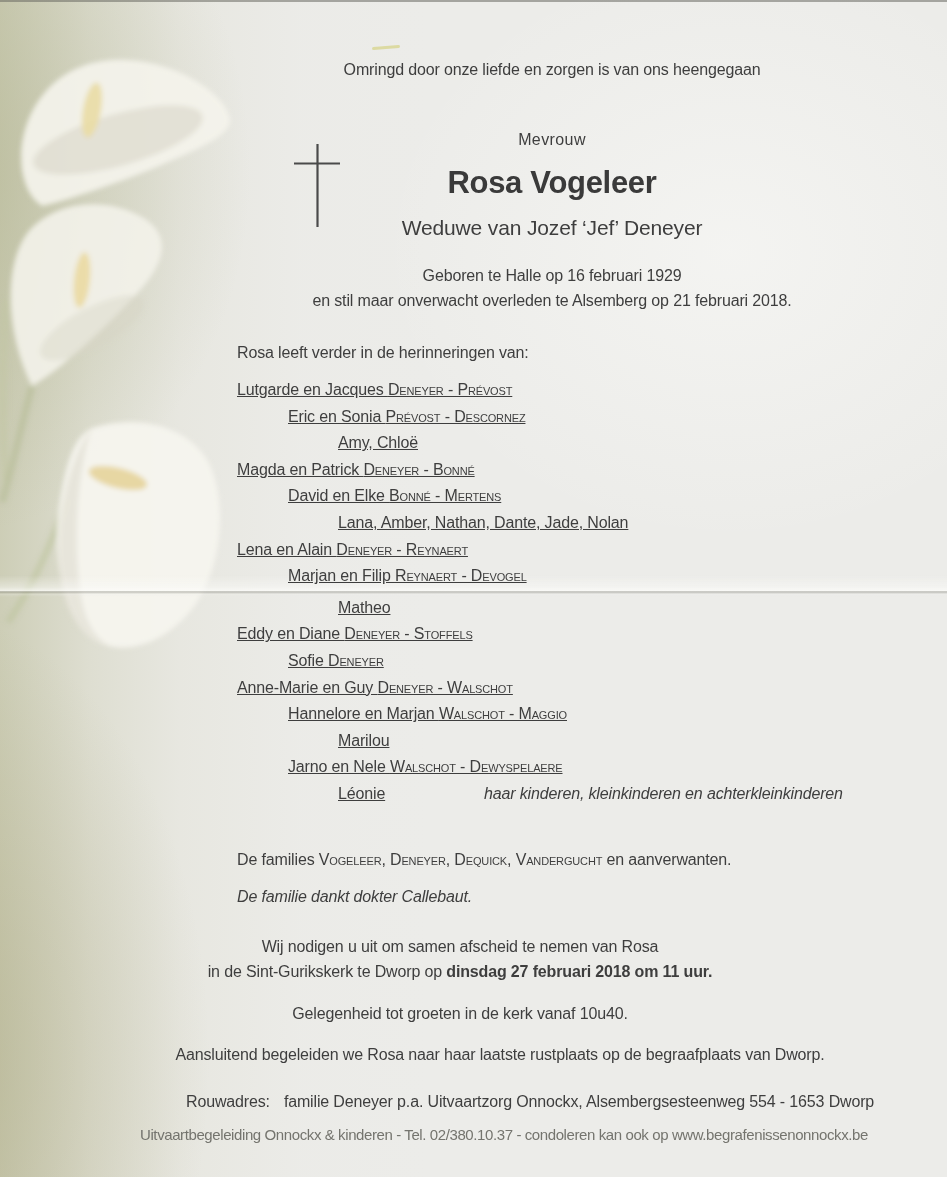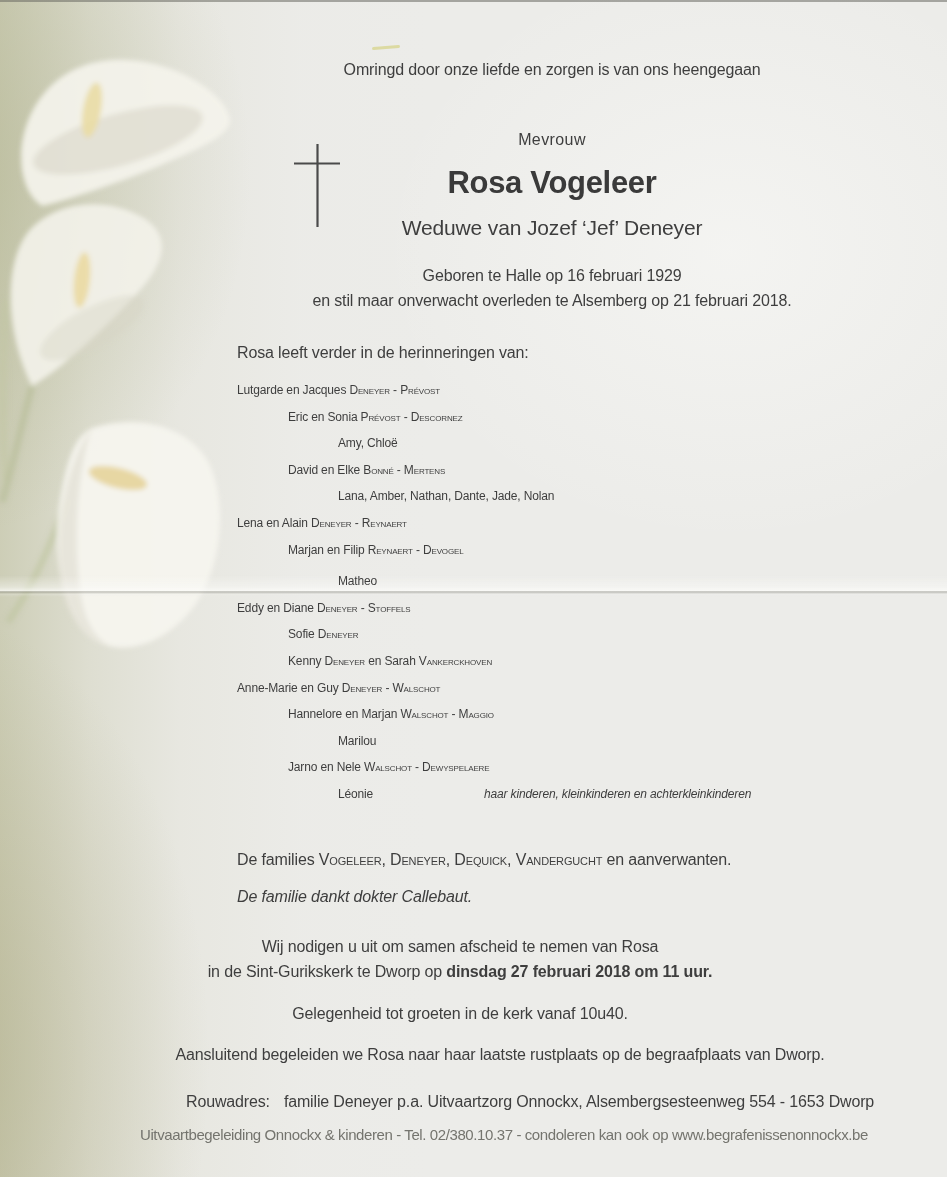--- a/index.html
+++ b/index.html
@@ -25,21 +25,21 @@
   .sc{font-variant:small-caps;}
   .b{font-weight:bold;}
   .honorific{top:130px;letter-spacing:0.4px;}
   .deceased-name{top:167px;font-size:31px;font-weight:bold;line-height:1;letter-spacing:-0.3px;color:#3a3a3a;}
   .widow-line{top:215px;font-size:21px;}
   .intro-line{top:60px;}
   .birth-line{top:266px;}
   .death-line{top:291px;}
   .memories-intro{top:343px;left:237px;text-align:right;}
   .family-list{position:absolute;top:377px;left:237px;width:680px;z-index:5;}
-  .fam-line{position:relative;line-height:26.6px;font-size:12px;letter-spacing:-0.15px;white-space:nowrap;}
+  .fam-line{position:relative;line-height:26.6px;font-size:16px;letter-spacing:-0.15px;white-space:nowrap;text-decoration:underline;}
   .fam-line.gap{margin-top:5px;}
   .lv1{padding-left:51px;}
   .lv2{padding-left:101px;}
   .fam-note{position:absolute;left:247px;top:0;font-style:italic;}
   .families-line{top:850px;left:237px;white-space:nowrap;}
   .thanks-line{top:887px;left:237px;font-style:italic;}
   .invite-line-1{top:937px;}
   .invite-line-2{top:962px;}
   .greeting-line{top:1004px;}
   .burial-line{top:1045px;}
@@ -107,28 +107,28 @@
   <div class="t cx552 deceased-name">Rosa Vogeleer</div>
   <div class="t cx552 widow-line">Weduwe van Jozef ‘Jef’ Deneyer</div>
   <div class="t cx552 birth-line">Geboren te Halle op 16 februari 1929</div>
   <div class="t cx552 death-line">en stil maar onverwacht overleden te Alsemberg op 21 februari 2018.</div>
 
   <div class="t memories-intro">Rosa leeft verder in de herinneringen van:</div>
   <div class="family-list">
       <div class="fam-line lv0"><span>Lutgarde en Jacques </span><span class="sc">Deneyer - Prévost</span></div>
       <div class="fam-line lv1"><span>Eric en Sonia </span><span class="sc">Prévost - Descornez</span></div>
       <div class="fam-line lv2"><span>Amy, Chloë</span></div>
+      <div class="fam-line lv0"><span>Magda en Patrick </span><span class="sc">Deneyer - Bonné</span></div>
       <div class="fam-line lv1"><span>David en Elke </span><span class="sc">Bonné - Mertens</span></div>
       <div class="fam-line lv2"><span>Lana, Amber, Nathan, Dante, Jade, Nolan</span></div>
       <div class="fam-line lv0"><span>Lena en Alain </span><span class="sc">Deneyer - Reynaert</span></div>
       <div class="fam-line lv1"><span>Marjan en Filip </span><span class="sc">Reynaert - Devogel</span></div>
       <div class="fam-line lv2 gap"><span>Matheo</span></div>
       <div class="fam-line lv0"><span>Eddy en Diane </span><span class="sc">Deneyer - Stoffels</span></div>
       <div class="fam-line lv1"><span>Sofie </span><span class="sc">Deneyer</span></div>
-      <div class="fam-line lv1"><span>Kenny </span><span class="sc">Deneyer</span><span> en Sarah </span><span class="sc">Vankerckhoven</span></div>
       <div class="fam-line lv0"><span>Anne-Marie en Guy </span><span class="sc">Deneyer - Walschot</span></div>
       <div class="fam-line lv1"><span>Hannelore en Marjan </span><span class="sc">Walschot - Maggio</span></div>
       <div class="fam-line lv2"><span>Marilou</span></div>
       <div class="fam-line lv1"><span>Jarno en Nele </span><span class="sc">Walschot - Dewyspelaere</span></div>
       <div class="fam-line lv2"><span>Léonie</span><span class="fam-note">haar kinderen, kleinkinderen en achterkleinkinderen</span></div>
     </div>
   <div class="t families-line"><span>De families </span><span class="sc">Vogeleer, Deneyer, Dequick, Vandergucht</span><span> en aanverwanten.</span></div>
   <div class="t thanks-line">De familie dankt dokter Callebaut.</div>
 
   <div class="t cx460 invite-line-1">Wij nodigen u uit om samen afscheid te nemen van Rosa</div>

